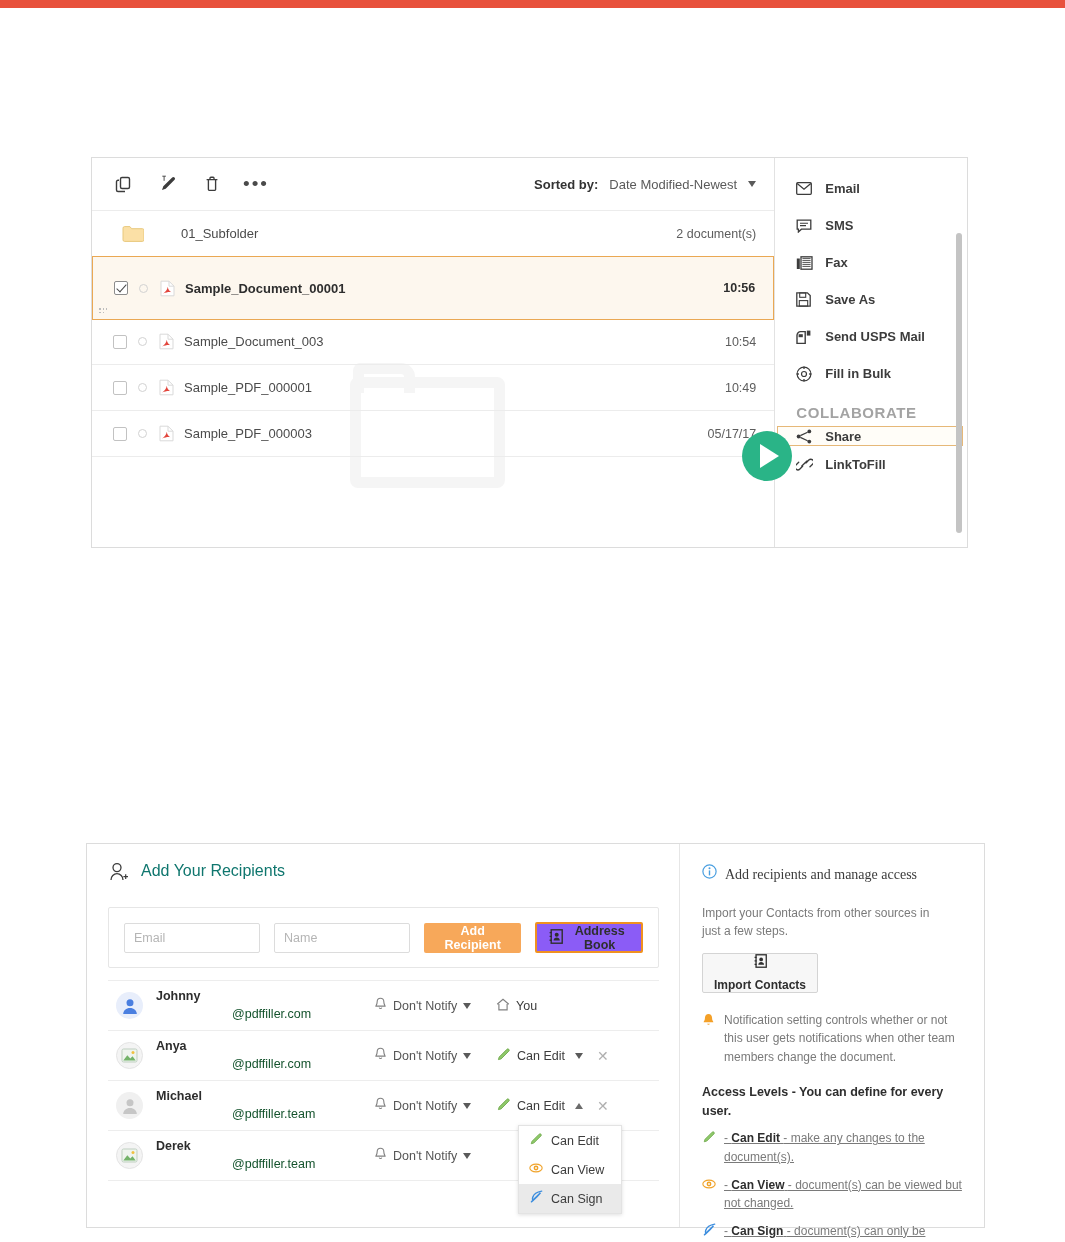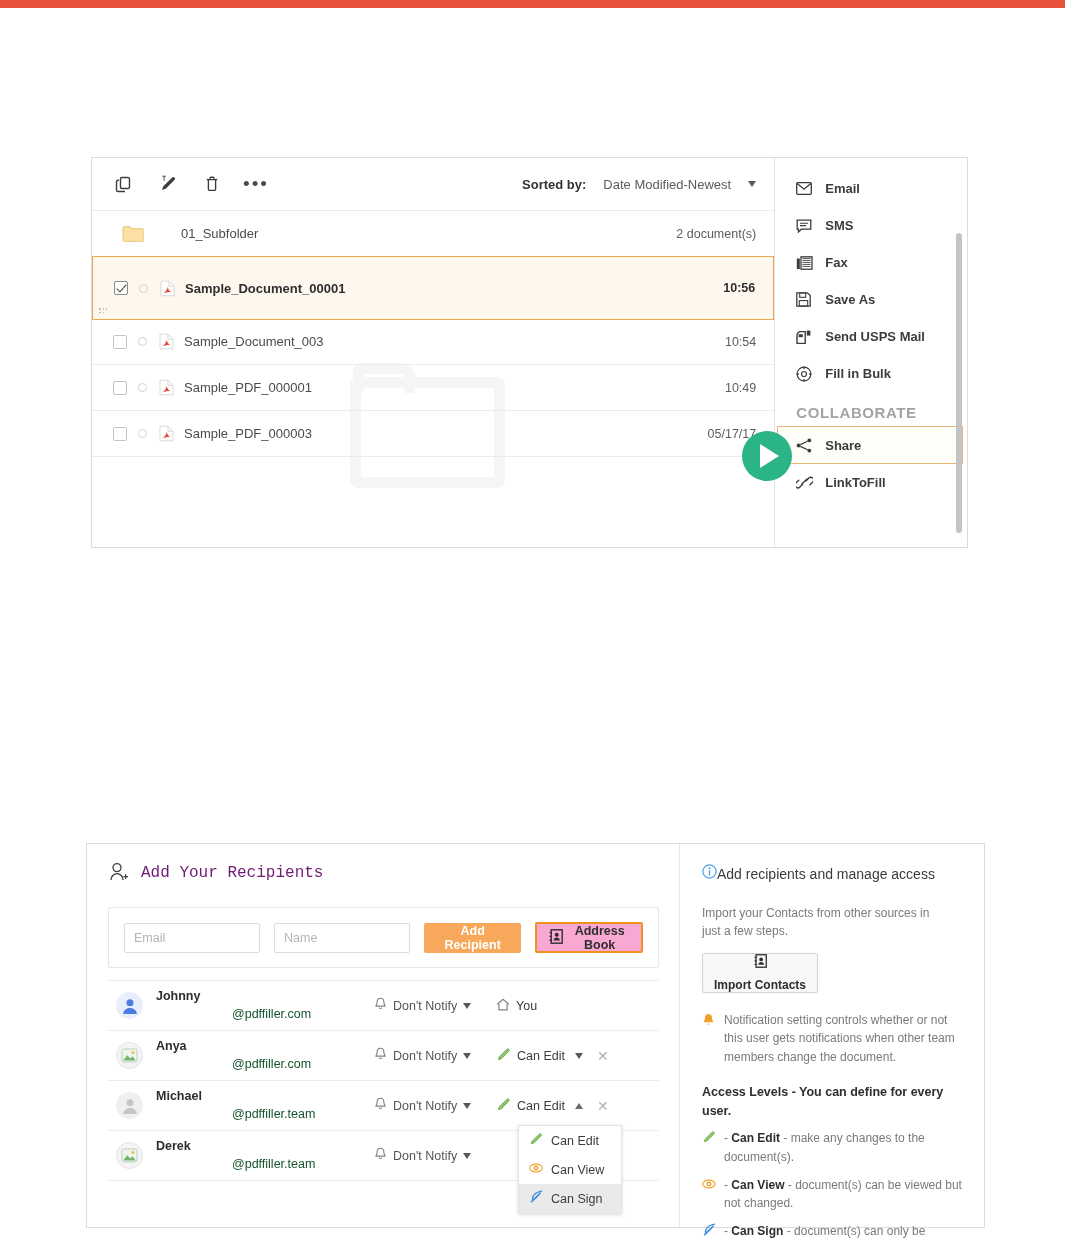--- a/index.html
+++ b/index.html
@@ -58,21 +58,21 @@
   .tb-icons { display: flex; align-items: center; gap: 22px; }
   .tb-btn {
     width: 22px; height: 22px;
     display: flex; align-items: center; justify-content: center;
     cursor: pointer;
   }
   .tb-btn svg { display: block; }
   .tb-dots { letter-spacing: 2px; font-size: 19px; color: #4a4a4a; line-height: 8px; }
   .sortwrap {
     margin-left: auto;
-    display: flex; align-items: center; gap: 17px;
+    display: flex; align-items: center; gap: 11px;
     font-size: 13px;
   }
   .sort-label { color: #333; font-weight: bold; }
   .sort-val { color: #5a5a5a; }
   .caret-d {
     width: 0; height: 0;
     border-left: 4.5px solid transparent;
     border-right: 4.5px solid transparent;
     border-top: 6px solid #5a5a5a;
   }
@@ -152,21 +152,21 @@
     padding-left: 21px;
     font-size: 13px; color: #3c3c3c; font-weight: bold;
     cursor: pointer;
   }
   .act .aico { width: 19px; margin-right: 10px; display: flex; align-items: center; }
   .act.highlight {
     border: 1px solid #e6b878;
     background: #fffdf8;
     margin: 0 4px 0 2px;
     padding-left: 18px;
-    height: 38px;
+    height: 20px;
   }
   .sec-head {
     padding: 12px 0 5px 21px;
     font-size: 15px; color: #a3a3a3; letter-spacing: .6px; font-weight: bold;
   }
   .vscroll {
     position: absolute; right: 5px; top: 75px;
     width: 6px; height: 300px;
     background: #c4c4c4; border-radius: 3px;
   }
@@ -188,21 +188,21 @@
 
   
   .card2 {
     position: absolute; left: 86px; top: 843px;
     width: 899px; height: 385px;
     background: #ffffff;
     border: 1px solid #dcdcdc;
     display: flex;
   }
   .c2-left { position: relative; width: 592px; padding: 18px 20px 0 21px; }
-  .c2-title { display: flex; align-items: flex-end; font-size: 16px; color: #701a75; font-family: Liberation Mono, monospace; }
+  .c2-title { display: flex; align-items: flex-start; font-size: 16px; color: #0f766e; }
   .c2-title .tico { margin-right: 11px; display: flex; }
   .addbox {
     margin-top: 25px;
     border: 1px solid #e6e6e6;
     border-radius: 2px;
     height: 61px;
     display: flex; align-items: center;
     padding: 0 15px;
     gap: 14px;
   }
@@ -219,21 +219,21 @@
   .btn-add {
     height: 30px; padding: 0 17px;
     background: #f7a85a;
     border: none; border-radius: 2px;
     color: #ffffff; font-size: 12.5px; font-weight: bold;
     font-family: "Liberation Sans", sans-serif;
     cursor: pointer;
   }
   .btn-book {
     height: 31px; padding: 0 12px;
-    background: #f9a8d4;
+    background: #8b5cf6;
     border: 2px solid #f0911f; border-radius: 2px;
     color: #2e2e2e; font-size: 12.5px; font-weight: bold;
     display: flex; align-items: center; gap: 7px;
     font-family: "Liberation Sans", sans-serif;
     cursor: pointer;
   }
   .rcpt-list { margin-top: 12px; border-top: 1px solid #ededed; }
   .rcpt {
     position: relative;
     height: 50px;
@@ -289,40 +289,40 @@
   }
   .dd-item.sel { background: #eaeaea; }
 
   .c2-right {
     width: 305px;
     border-left: 1px solid #e6e6e6;
     padding: 20px 22px 0 22px;
     font-size: 12px; color: #7a7a7a; line-height: 1.55;
   }
   .side-head {
-    display: flex; align-items: flex-start; 
-    font-size: 14px; color: #3c3c3c; margin-bottom: 18px;
+    display: flex; align-items: flex-start; gap: 8px;
+    font-size: 14px; color: #3c3c3c; margin-bottom: 18px; font-family: Liberation Serif, serif;
   }
   .side-p { margin: 0 13px 12px 0; }
   .btn-import {
     height: 40px; padding: 0 11px;
     background: #f7f7f7;
     border: 1px solid #d4d4d4; border-radius: 2px;
     color: #2e2e2e; font-size: 12px; font-weight: bold;
     display: inline-flex; align-items: center; gap: 7px;
     font-family: "Liberation Sans", sans-serif;
     cursor: pointer;
     flex-direction: column;
   }
   .note {
     display: flex; gap: 9px; margin-top: 18px;
   }
   .note .nico { flex: 0 0 auto; margin-top: 2px; }
   .al-head { color: #2e2e2e; font-weight: bold; margin: 16px 0 8px 0; font-size: 12.5px; }
-  .al-item { display: flex; gap: 8px; margin-bottom: 9px; }
+  .al-item { display: flex; gap: 8px; margin-bottom: 9px; text-decoration: underline; }
   .al-item .lico { flex: 0 0 auto; margin-top: 1px; }
   .al-item b { color: #2e2e2e; }
 </style>
 </head>
 <body>
 
 <div class="top-bar"></div>
 
 <div class="card1">
 

